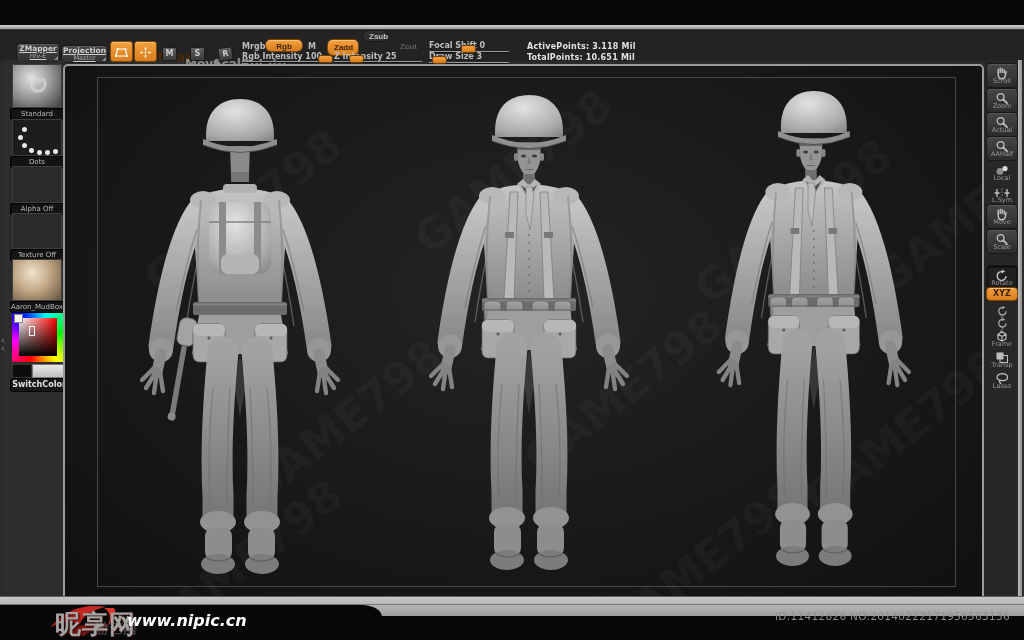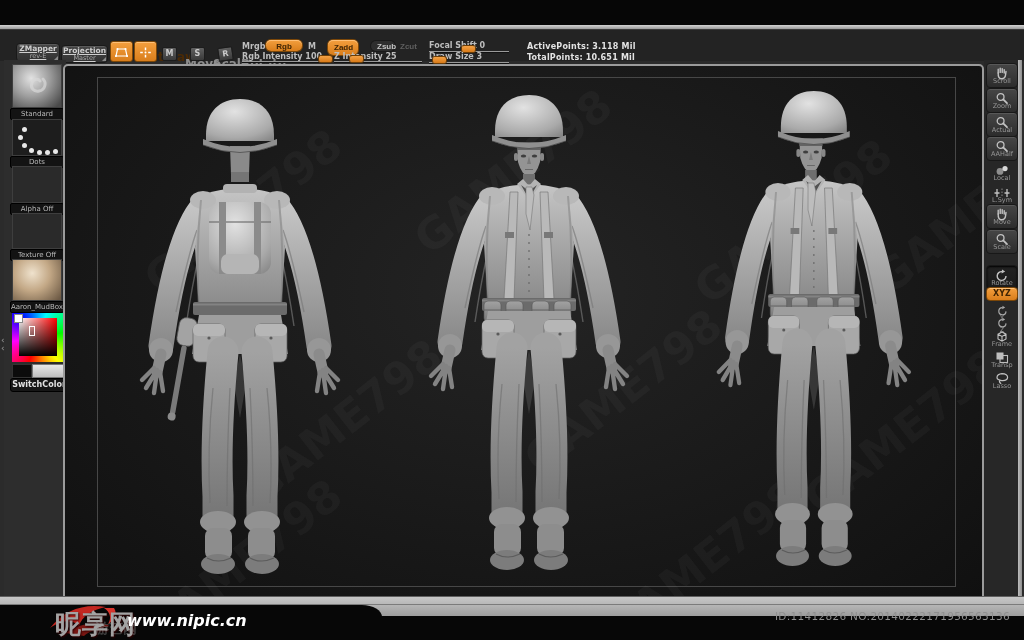--- a/index.html
+++ b/index.html
@@ -144,21 +144,21 @@
     <span class="mini-label" style="left:242px;top:12px;">Mrgb</span>
     <button class="pill orange" style="left:266px;top:10px;width:36px;height:11px;line-height:11px;">Rgb</button>
     <span class="mini-label" style="left:308px;top:12px;">M</span>
     <span class="mini-label" style="left:242px;top:22px;font-weight:bold;">Rgb Intensity 100</span>
     <div class="slider" style="left:242px;top:27px;width:90px;">
       <div class="track"></div>
         <div class="handle" style="left:77px;"></div>
     </div>
 
     <button class="pill orange" style="left:328px;top:10px;width:30px;height:15px;line-height:11px;">Zadd</button>
-    <button class="pill dark" style="left:363px;top:11px;width:24px;height:10px;line-height:10px;margin-left:8px;">Zsub</button>
+    <button class="pill dark" style="left:363px;top:1px;width:24px;height:10px;line-height:10px;">Zsub</button>
     <button class="pill dim" style="left:394px;top:11px;width:24px;height:10px;line-height:10px;">Zcut</button>
     <span class="mini-label" style="left:334px;top:22px;font-weight:bold;">Z Intensity 25</span>
     <div class="slider" style="left:334px;top:27px;width:88px;">
       <div class="track"></div>
         <div class="handle" style="left:16px;"></div>
     </div>
 
     <span class="mini-label" style="left:429px;top:11px;font-weight:bold;">Focal Shift 0</span>
     <div class="slider" style="left:429px;top:17px;width:80px;">
       <div class="track"></div>

